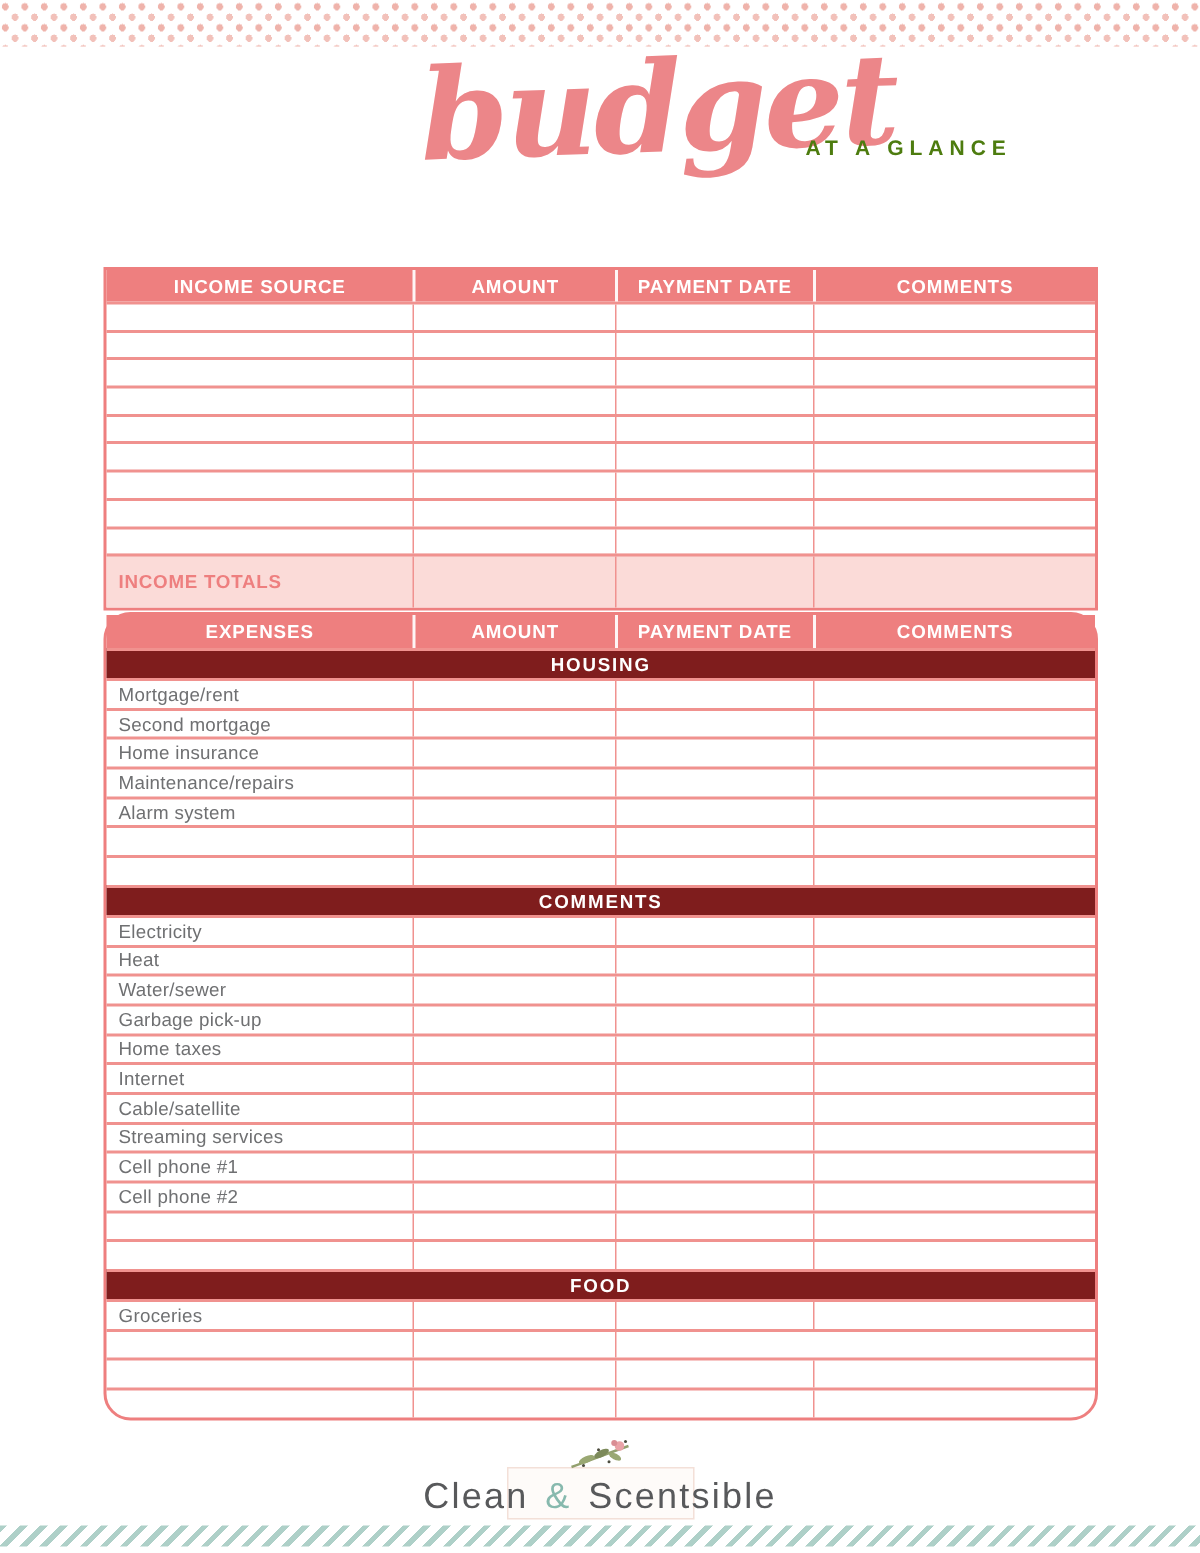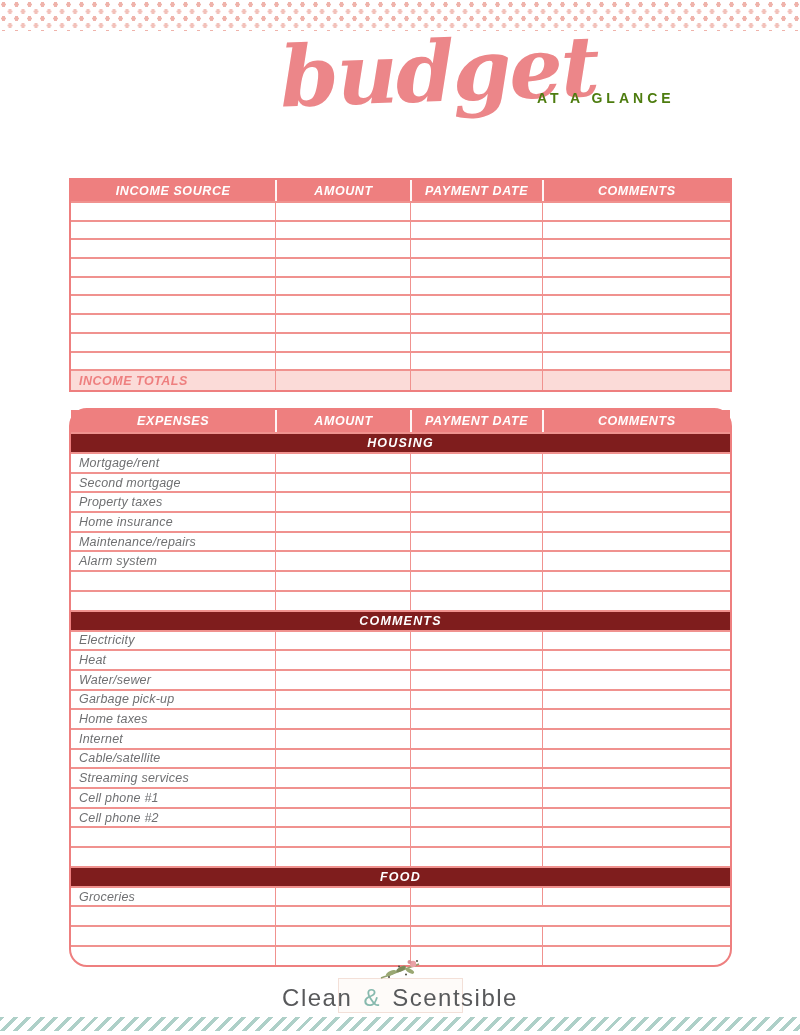--- a/index.html
+++ b/index.html
@@ -38,21 +38,20 @@
     letter-spacing: 4px;
     color: #4d7c0f;
     white-space: nowrap;
   }
 
   
   .table {
     position: absolute; left: 69px; width: 663px;
     border: 2px solid #ee7f7f;
     background: #fff;
-    font-style: italic;
   }
   .income-table { top: 178px; }
   .expense-table { top: 408px; border-radius: 18px; }
 
   .grid-row { display: grid; grid-template-columns: 31% 20.4% 20% 28.6%; }
 
   .thead {
     background: #ee7f7f; color: #fff;
     font-weight: bold; font-size: 12.5px; letter-spacing: .6px;
   }
@@ -74,21 +73,21 @@
   }
 
   .band {
     height: 20px; border-top: 2px solid #f0928f;
     background: #7f1d1d; color: #fff;
     font-weight: bold; font-size: 12.5px; letter-spacing: 1.2px;
     display: flex; align-items: center; justify-content: center;
   }
 
   .totals-row {
-    height: 21px; border-top: 2px solid #f0928f;
+    height: 36px; border-top: 2px solid #f0928f;
     background: #fbdbd8;
   }
   .totals-row .cell + .cell { border-left: 1.5px solid #f0928f; }
   .totals-row .cell.label {
     display: flex; align-items: center;
     padding-left: 8px;
     font-size: 12.5px; font-weight: bold; letter-spacing: .5px;
     color: #ee7f7f;
   }
 
@@ -207,26 +206,20 @@
     <div id="expense-body">
         <div class="band">HOUSING</div>
         <div class="grid-row row">
           <div class="cell label">Mortgage/rent</div>
           <div class="cell"></div>
           <div class="cell"></div>
           <div class="cell"></div>
         </div>
         <div class="grid-row row">
           <div class="cell label">Second mortgage</div>
-          <div class="cell"></div>
-          <div class="cell"></div>
-          <div class="cell"></div>
-        </div>
-        <div class="grid-row row">
-          <div class="cell label">Property taxes</div>
           <div class="cell"></div>
           <div class="cell"></div>
           <div class="cell"></div>
         </div>
         <div class="grid-row row">
           <div class="cell label">Home insurance</div>
           <div class="cell"></div>
           <div class="cell"></div>
           <div class="cell"></div>
         </div>

